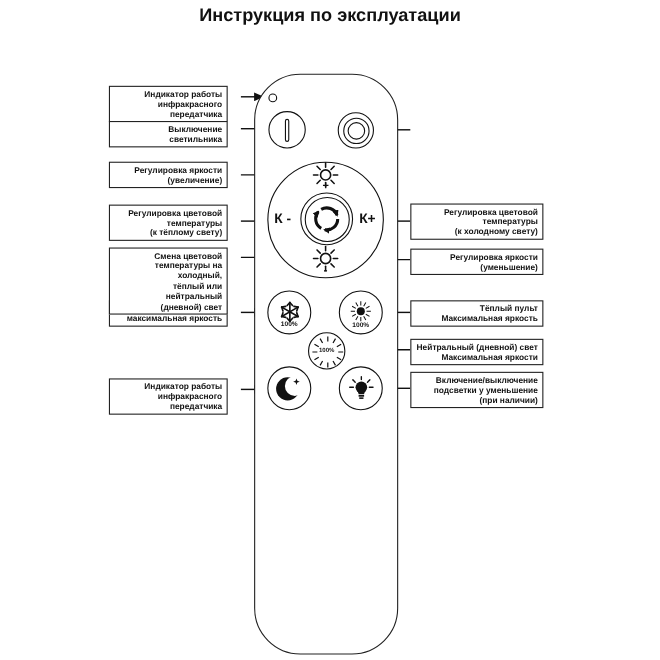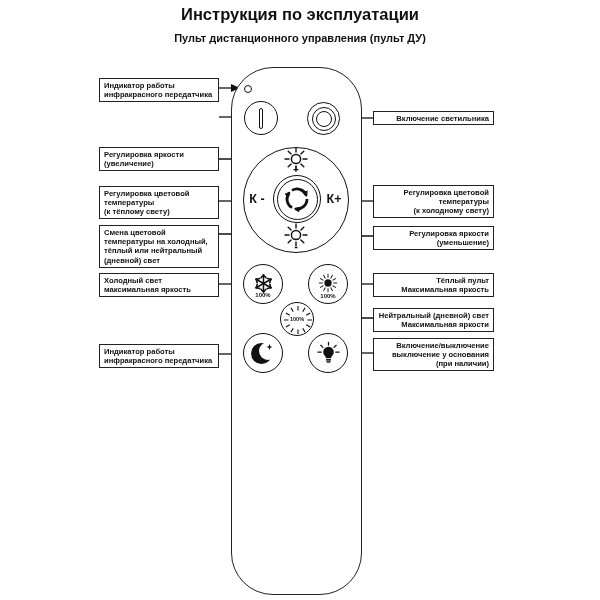--- a/index.html
+++ b/index.html
@@ -5,21 +5,21 @@
   html,body{margin:0;padding:0;background:#fff;}
   .canvas{position:relative;width:600px;height:600px;background:#fff;overflow:hidden;
           font-family:"Liberation Sans", sans-serif;color:#111;}
   .title{position:absolute;top:5px;left:0;width:600px;text-align:center;
          font-size:16.5px;font-weight:bold;}
   .subtitle{position:absolute;top:32px;left:0;width:600px;text-align:center;
          font-size:11px;font-weight:bold;}
   .label-box{position:absolute;box-sizing:border-box;border:1.2px solid #222;
          background:#fff;font-size:7.6px;font-weight:bold;line-height:9.4px;
          padding:1.5px 4px;white-space:pre-line;}
-  .label-box.left{left:99px;width:120px;text-align:left;}
+  .label-box.left{left:99px;width:108px;text-align:right;}
   .label-box.right{left:373px;width:121px;text-align:right;}
   .arrows{position:absolute;left:0;top:0;pointer-events:none;}
   .remote{position:absolute;left:231px;top:67px;width:131px;height:528px;
           box-sizing:border-box;border:1.4px solid #222;border-radius:42px;background:#fff;}
   .led{position:absolute;left:12px;top:17px;width:8px;height:8px;border:1.3px solid #111;
        border-radius:50%;box-sizing:border-box;background:#fff;}
   .round-btn{position:absolute;box-sizing:border-box;border:1.4px solid #111;border-radius:50%;
        background:#fff;display:flex;align-items:center;justify-content:center;}
   .btn-power-off{left:12px;top:33px;width:34px;height:34px;}
   .bar{width:4px;height:21px;border:1.2px solid #111;border-radius:2px;box-sizing:border-box;background:#fff;}
@@ -52,21 +52,20 @@
   .btn-neutral svg{position:absolute;left:0;top:0;}
   .btn-night{left:11px;top:265px;width:40px;height:40px;}
   .btn-backlight{left:76px;top:265px;width:40px;height:40px;}
 </style>
 </head>
 <body>
 
 <div class="canvas">
 
   <div class="title">Инструкция по эксплуатации</div>
-  <div class="subtitle">Пульт дистанционного управления (пульт ДУ)</div>
 
   <svg class="arrows" width="600" height="600">
     <defs>
       <marker id="ah" markerUnits="userSpaceOnUse" markerWidth="9" markerHeight="8" refX="8" refY="4" orient="auto">
           <path d="M0,0 L9,4 L0,8 Z" fill="#111"></path>
         </marker>
       <marker id="ah2" markerUnits="userSpaceOnUse" markerWidth="6" markerHeight="6" refX="4.5" refY="3" orient="auto">
           <path d="M0,0 L6,3 L0,6 Z" fill="#111"></path>
         </marker>
     </defs>
@@ -82,46 +81,46 @@
       <path d="M373,201 H352" marker-end="url(#ah)"></path>
       <path d="M373,236 H312" marker-end="url(#ah)"></path>
       <path d="M373,284 H350" marker-end="url(#ah)"></path>
       <path d="M373,318 H321" marker-end="url(#ah)"></path>
       <path d="M373,353 H350" marker-end="url(#ah)"></path>
     </g>
   </svg>
 
   <div class="label-box left" style="top:78px">Индикатор работы
 инфракрасного передатчика</div>
+  <div class="label-box left" style="top:110px">Выключение светильника</div>
   <div class="label-box left" style="top:147px">Регулировка яркости
 (увеличение)</div>
   <div class="label-box left" style="top:186px">Регулировка цветовой
 температуры
 (к тёплому свету)</div>
   <div class="label-box left" style="top:273px">Холодный свет
 максимальная яркость</div>
   <div class="label-box left" style="top:225px">Смена цветовой
 температуры на холодный,
 тёплый или нейтральный
 (дневной) свет</div>
   <div class="label-box left" style="top:344px">Индикатор работы
 инфракрасного передатчика</div>
 
-  <div class="label-box right" style="top:111px">Включение светильника</div>
   <div class="label-box right" style="top:185px">Регулировка цветовой
 температуры
 (к холодному свету)</div>
   <div class="label-box right" style="top:226px">Регулировка яркости
 (уменьшение)</div>
   <div class="label-box right" style="top:273px">Тёплый пульт
 Максимальная яркость</div>
   <div class="label-box right" style="top:308px">Нейтральный (дневной) свет
 Максимальная яркости</div>
   <div class="label-box right" style="top:338px">Включение/выключение
-выключение у основания
+подсветки у уменьшение
 (при наличии)</div>
 
   <div class="remote">
 
     <div class="led"></div>
 
     <div class="round-btn btn-power-off">
       <div class="bar"></div>
     </div>
 

